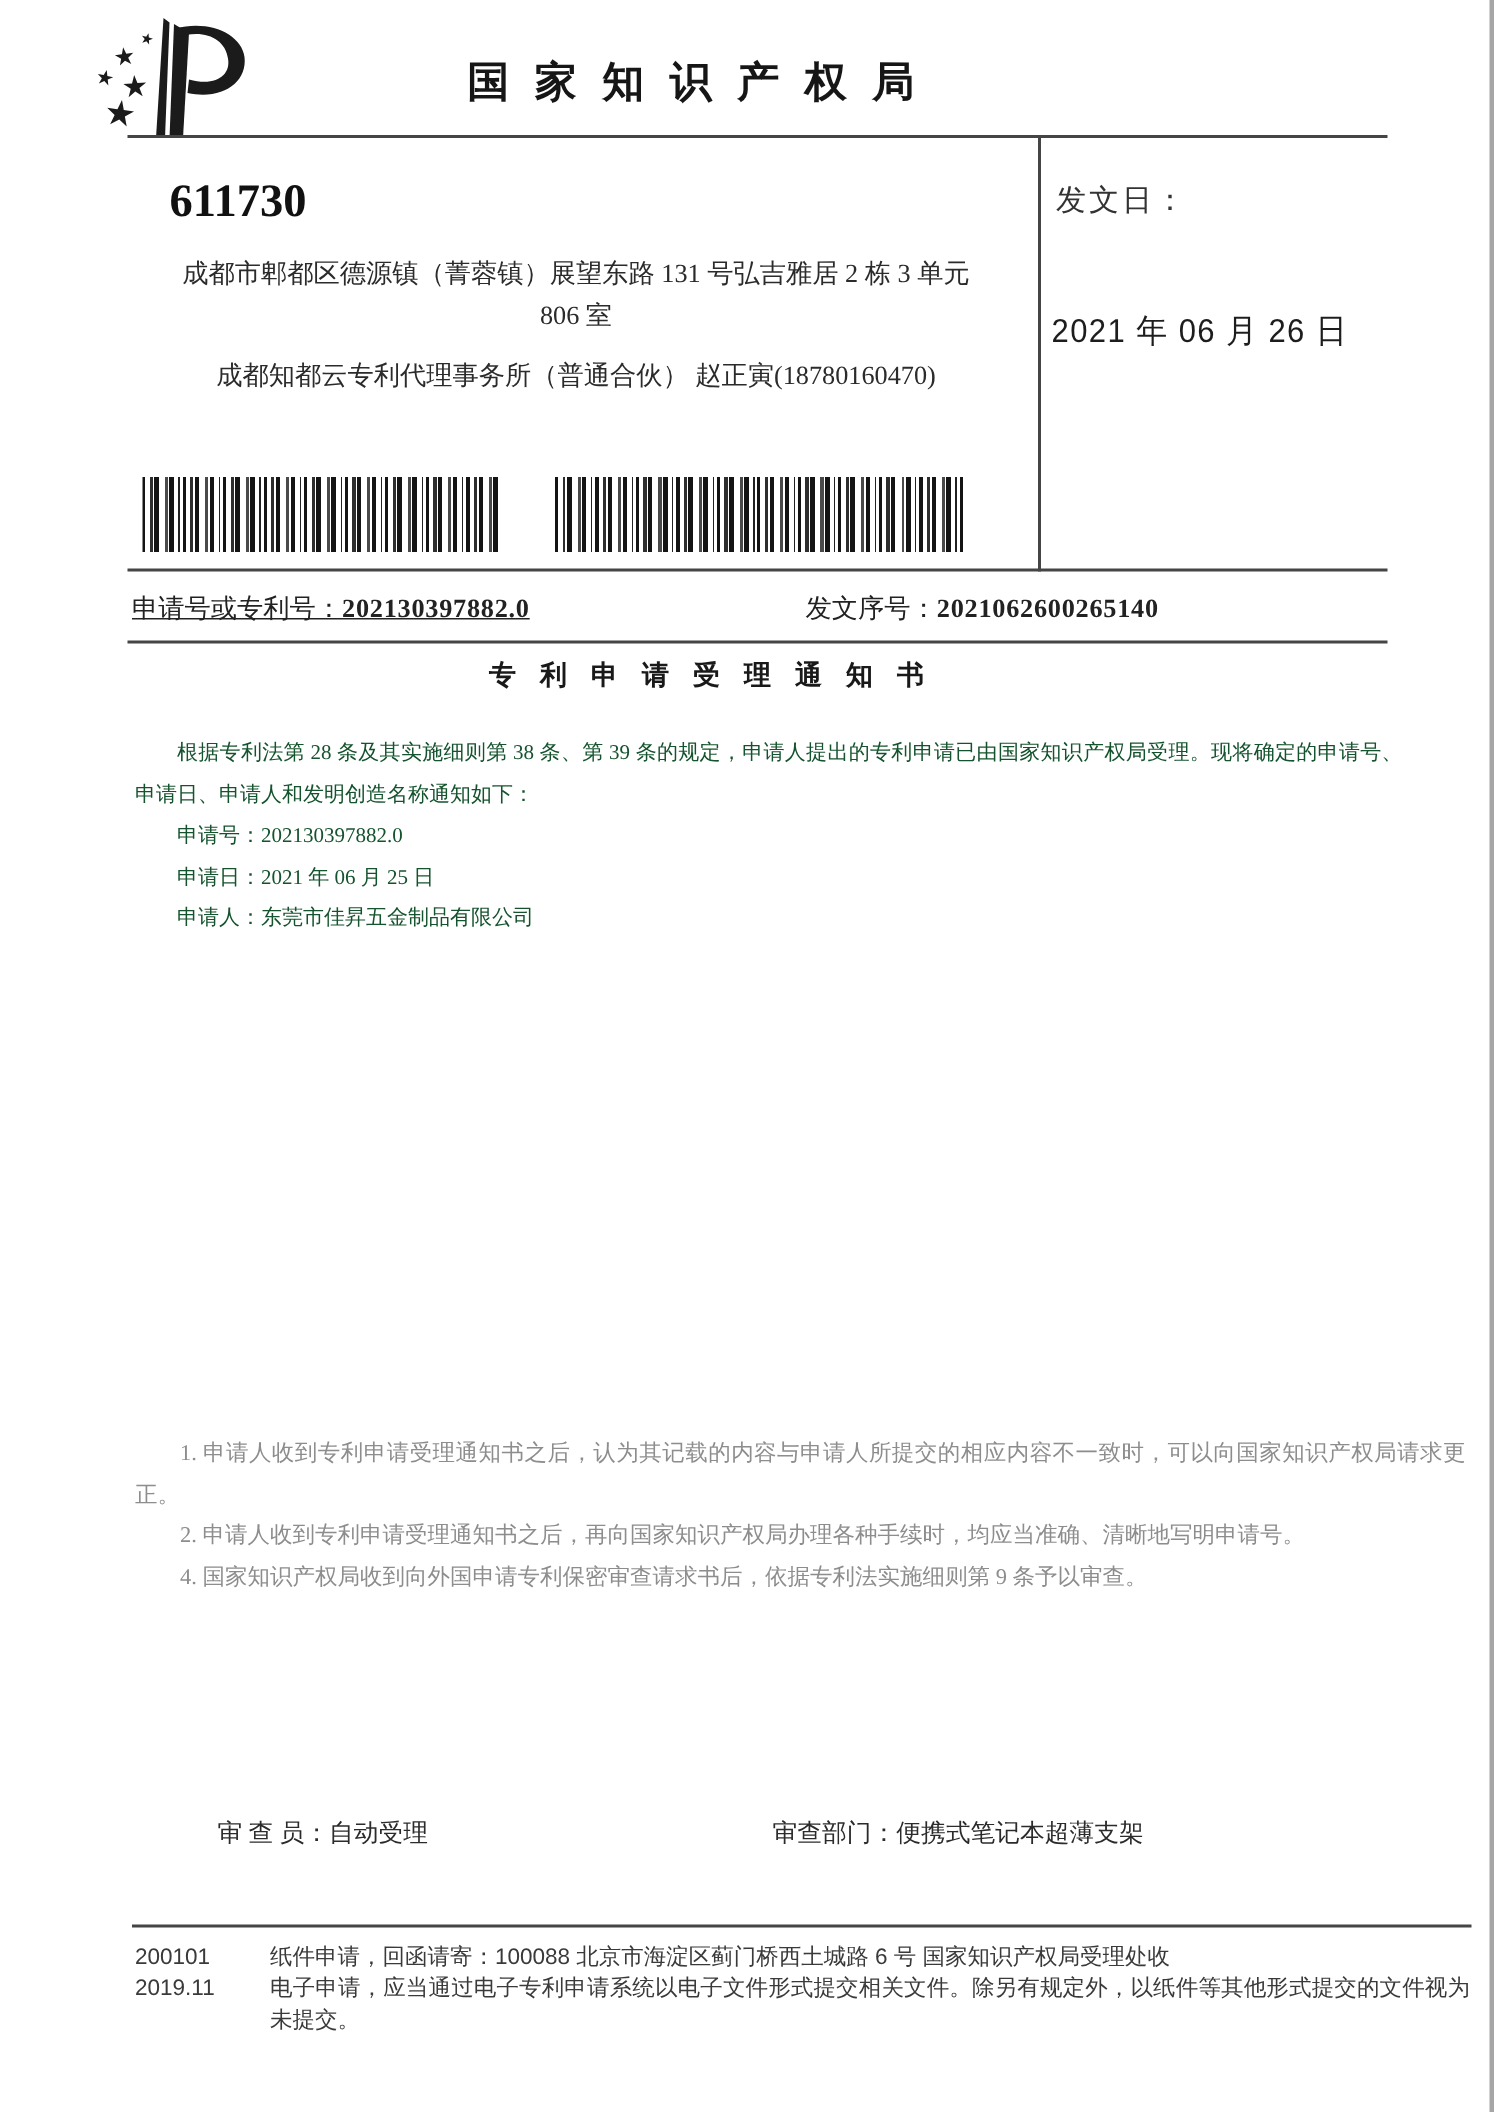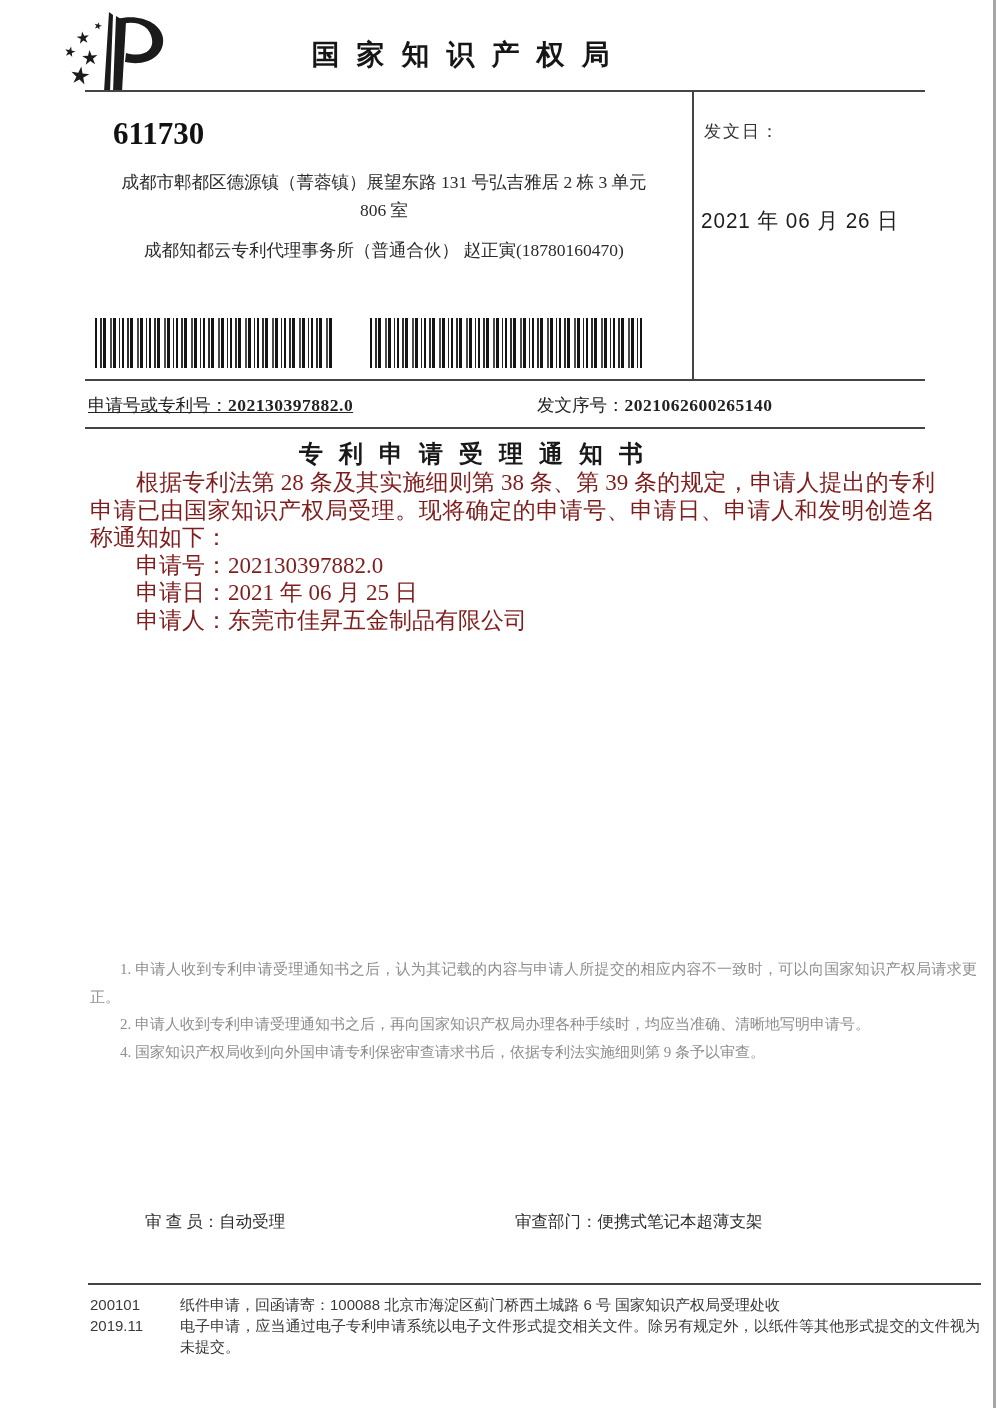--- a/index.html
+++ b/index.html
@@ -22,21 +22,21 @@
   .line-mid{left:85px;top:379px;width:840px;}
   .line-bot{left:85px;top:427px;width:840px;}
   .divider-v{left:692px;top:90px;height:291px;}
   
   .postal-code{left:113px;top:116px;font-size:31px;font-weight:bold;color:#111;}
   .addr{left:88px;width:592px;text-align:center;font-size:17.5px;color:#2b2b2b;}
   .addr-1{top:170px;}
   .addr-2{top:198px;}
   .addr-3{top:238px;}
   
-  .dispatch-label{left:704px;top:120px;font-size:17px;letter-spacing:2px;color:#333;}
+  .dispatch-label{left:704px;top:120px;font-size:20px;letter-spacing:2px;color:#333;}
   .dispatch-date{
     left:701px;top:206px;font-size:22px;color:#1d1d1d;
     font-family:"Liberation Sans","DejaVu Sans",sans-serif;letter-spacing:1px;
     transform:scaleX(.94);transform-origin:left;
   }
   
   .barcode{
     top:318px;height:50px;
     background-image:repeating-linear-gradient(90deg,
       #141414 0 2px,#fff 2px 5px,#2e2e2e 5px 7px,#fff 7px 8px,
@@ -46,24 +46,24 @@
   .barcode-left{left:95px;width:237px;}
   .barcode-right{left:370px;width:272px;}
   
   .numbers-row{top:393px;font-size:17.5px;color:#222;}
   .app-no{left:88px;text-decoration:underline;}
   .serial-no{left:537px;}
   .num-val{font-weight:bold;letter-spacing:.5px;}
   
   .notice-title{
     left:0;right:40px;top:438px;text-align:center;
-    font-size:24px;font-weight:600;letter-spacing:16px;color:#191919;
+    font-size:18px;font-weight:600;letter-spacing:16px;color:#191919;
   }
   
-  .body-block{left:90px;top:469px;width:845px;font-size:23px;line-height:27.5px;color:#7f1d1d;}
+  .body-block{left:90px;top:489px;width:845px;font-size:14px;line-height:27.5px;color:#14532d;}
   .body-block p{margin:0;}
   .indent{text-indent:2em;}
   .just{text-align:justify;}
   .field-list{margin-left:2em;}
   .gap-above{margin-top:27px;}
   
   .notes-block{left:90px;top:956px;width:887px;font-size:15px;line-height:27.5px;color:#8d8d8d;}
   .notes-block p{margin:0;}
   
   .signoff{top:1211px;font-size:16.5px;color:#2b2b2b;}

